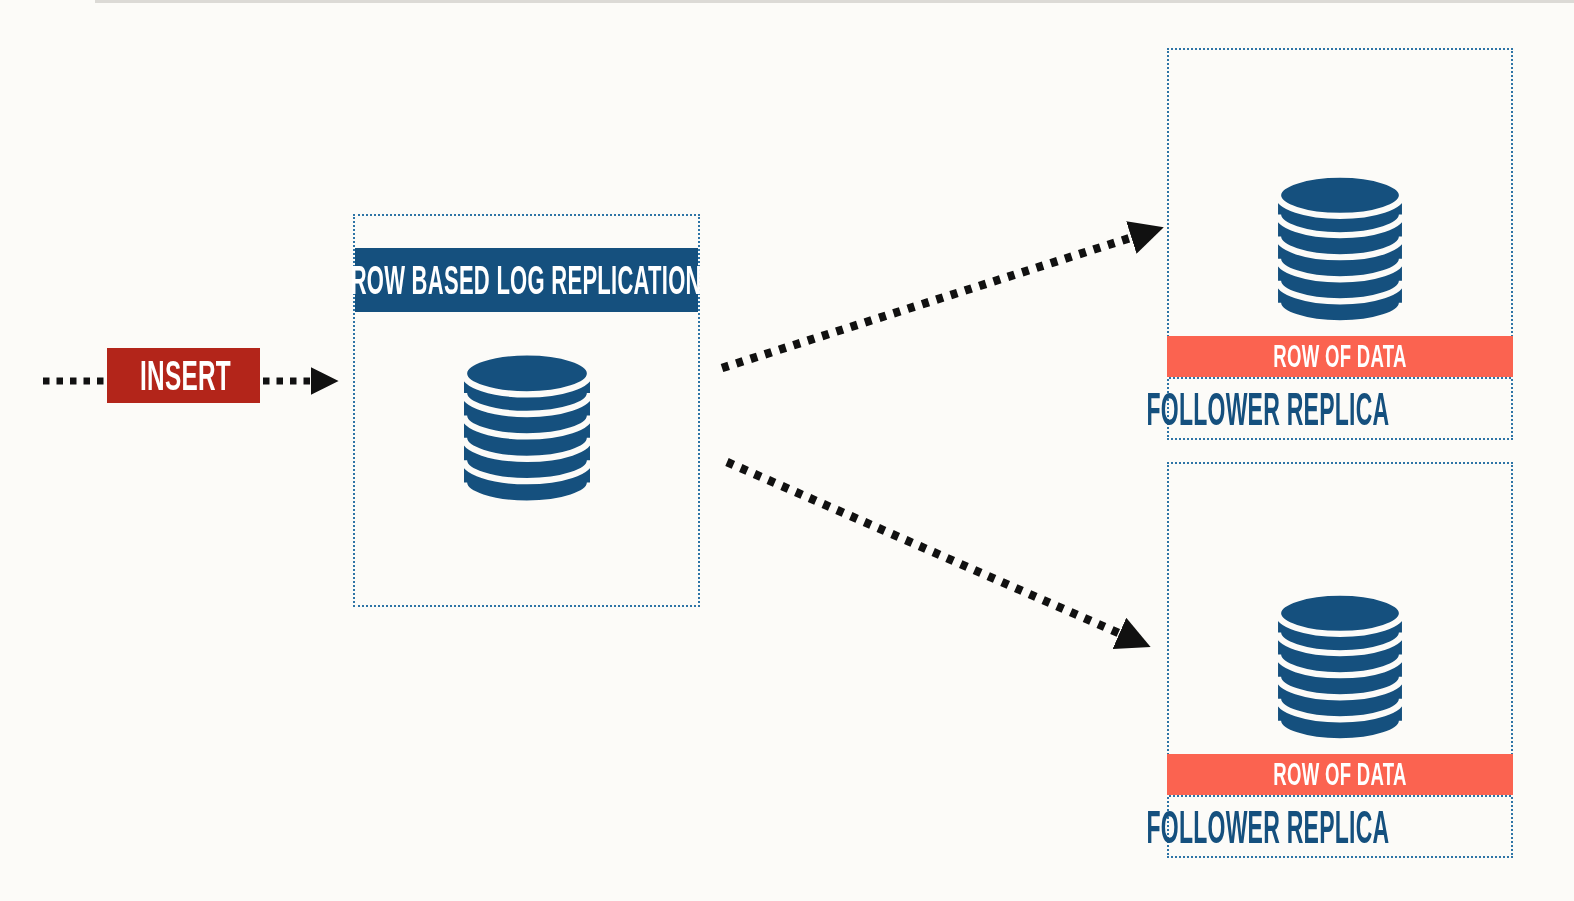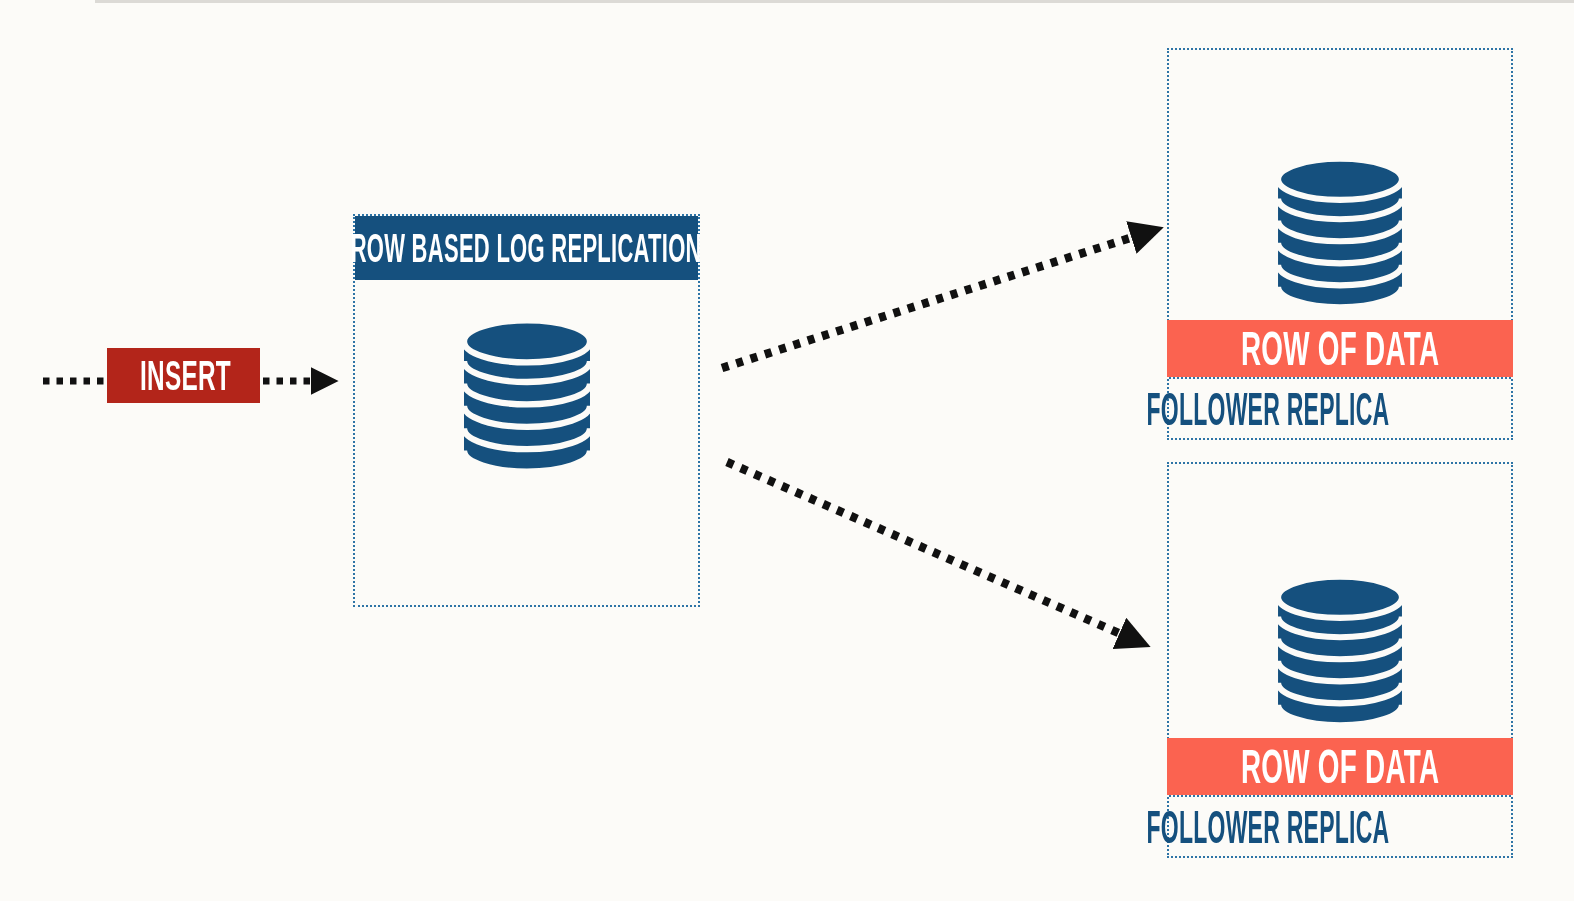--- a/index.html
+++ b/index.html
@@ -51,20 +51,21 @@
     display: flex;
     flex-direction: column;
   }
   .node-header {
     height: 64px;
     background: #15507e;
     color: #ffffff;
     display: flex; align-items: center; justify-content: center;
     font-size: 40px;
     flex: 0 0 auto;
+    margin-top: 32px;
   }
   .node-body {
     flex: 1 1 auto;
     display: flex; justify-content: center;
   }
   .leader .node-body { align-items: flex-start; padding-top: 30px; }
   .follower .node-body { align-items: flex-end; padding-bottom: 3px; }
   .node-caption {
     flex: 0 0 auto;
     border-top: 2px dotted #2e74a6;
@@ -77,25 +78,25 @@
 
   .follower-1 { left: 1167px; top: 48px;  width: 346px; height: 392px; }
   .follower-2 { left: 1167px; top: 462px; width: 346px; height: 396px; }
   .follower .node-caption { height: 61px; }
 
   .row-band {
     flex: 0 0 auto;
     position: relative;
     left: -2px;
     width: calc(100% + 4px);
-    height: 57px;
+    height: 41px;
     background: #fb6350;
     color: #ffffff;
     display: flex; align-items: center; justify-content: center;
-    font-size: 48px;
+    font-size: 32px;
   }
 
   .db-icon { display: block; }
 
   .arrow-layer {
     position: absolute;
     left: 0; top: 0;
     width: 1574px; height: 901px;
     pointer-events: none;
   }

